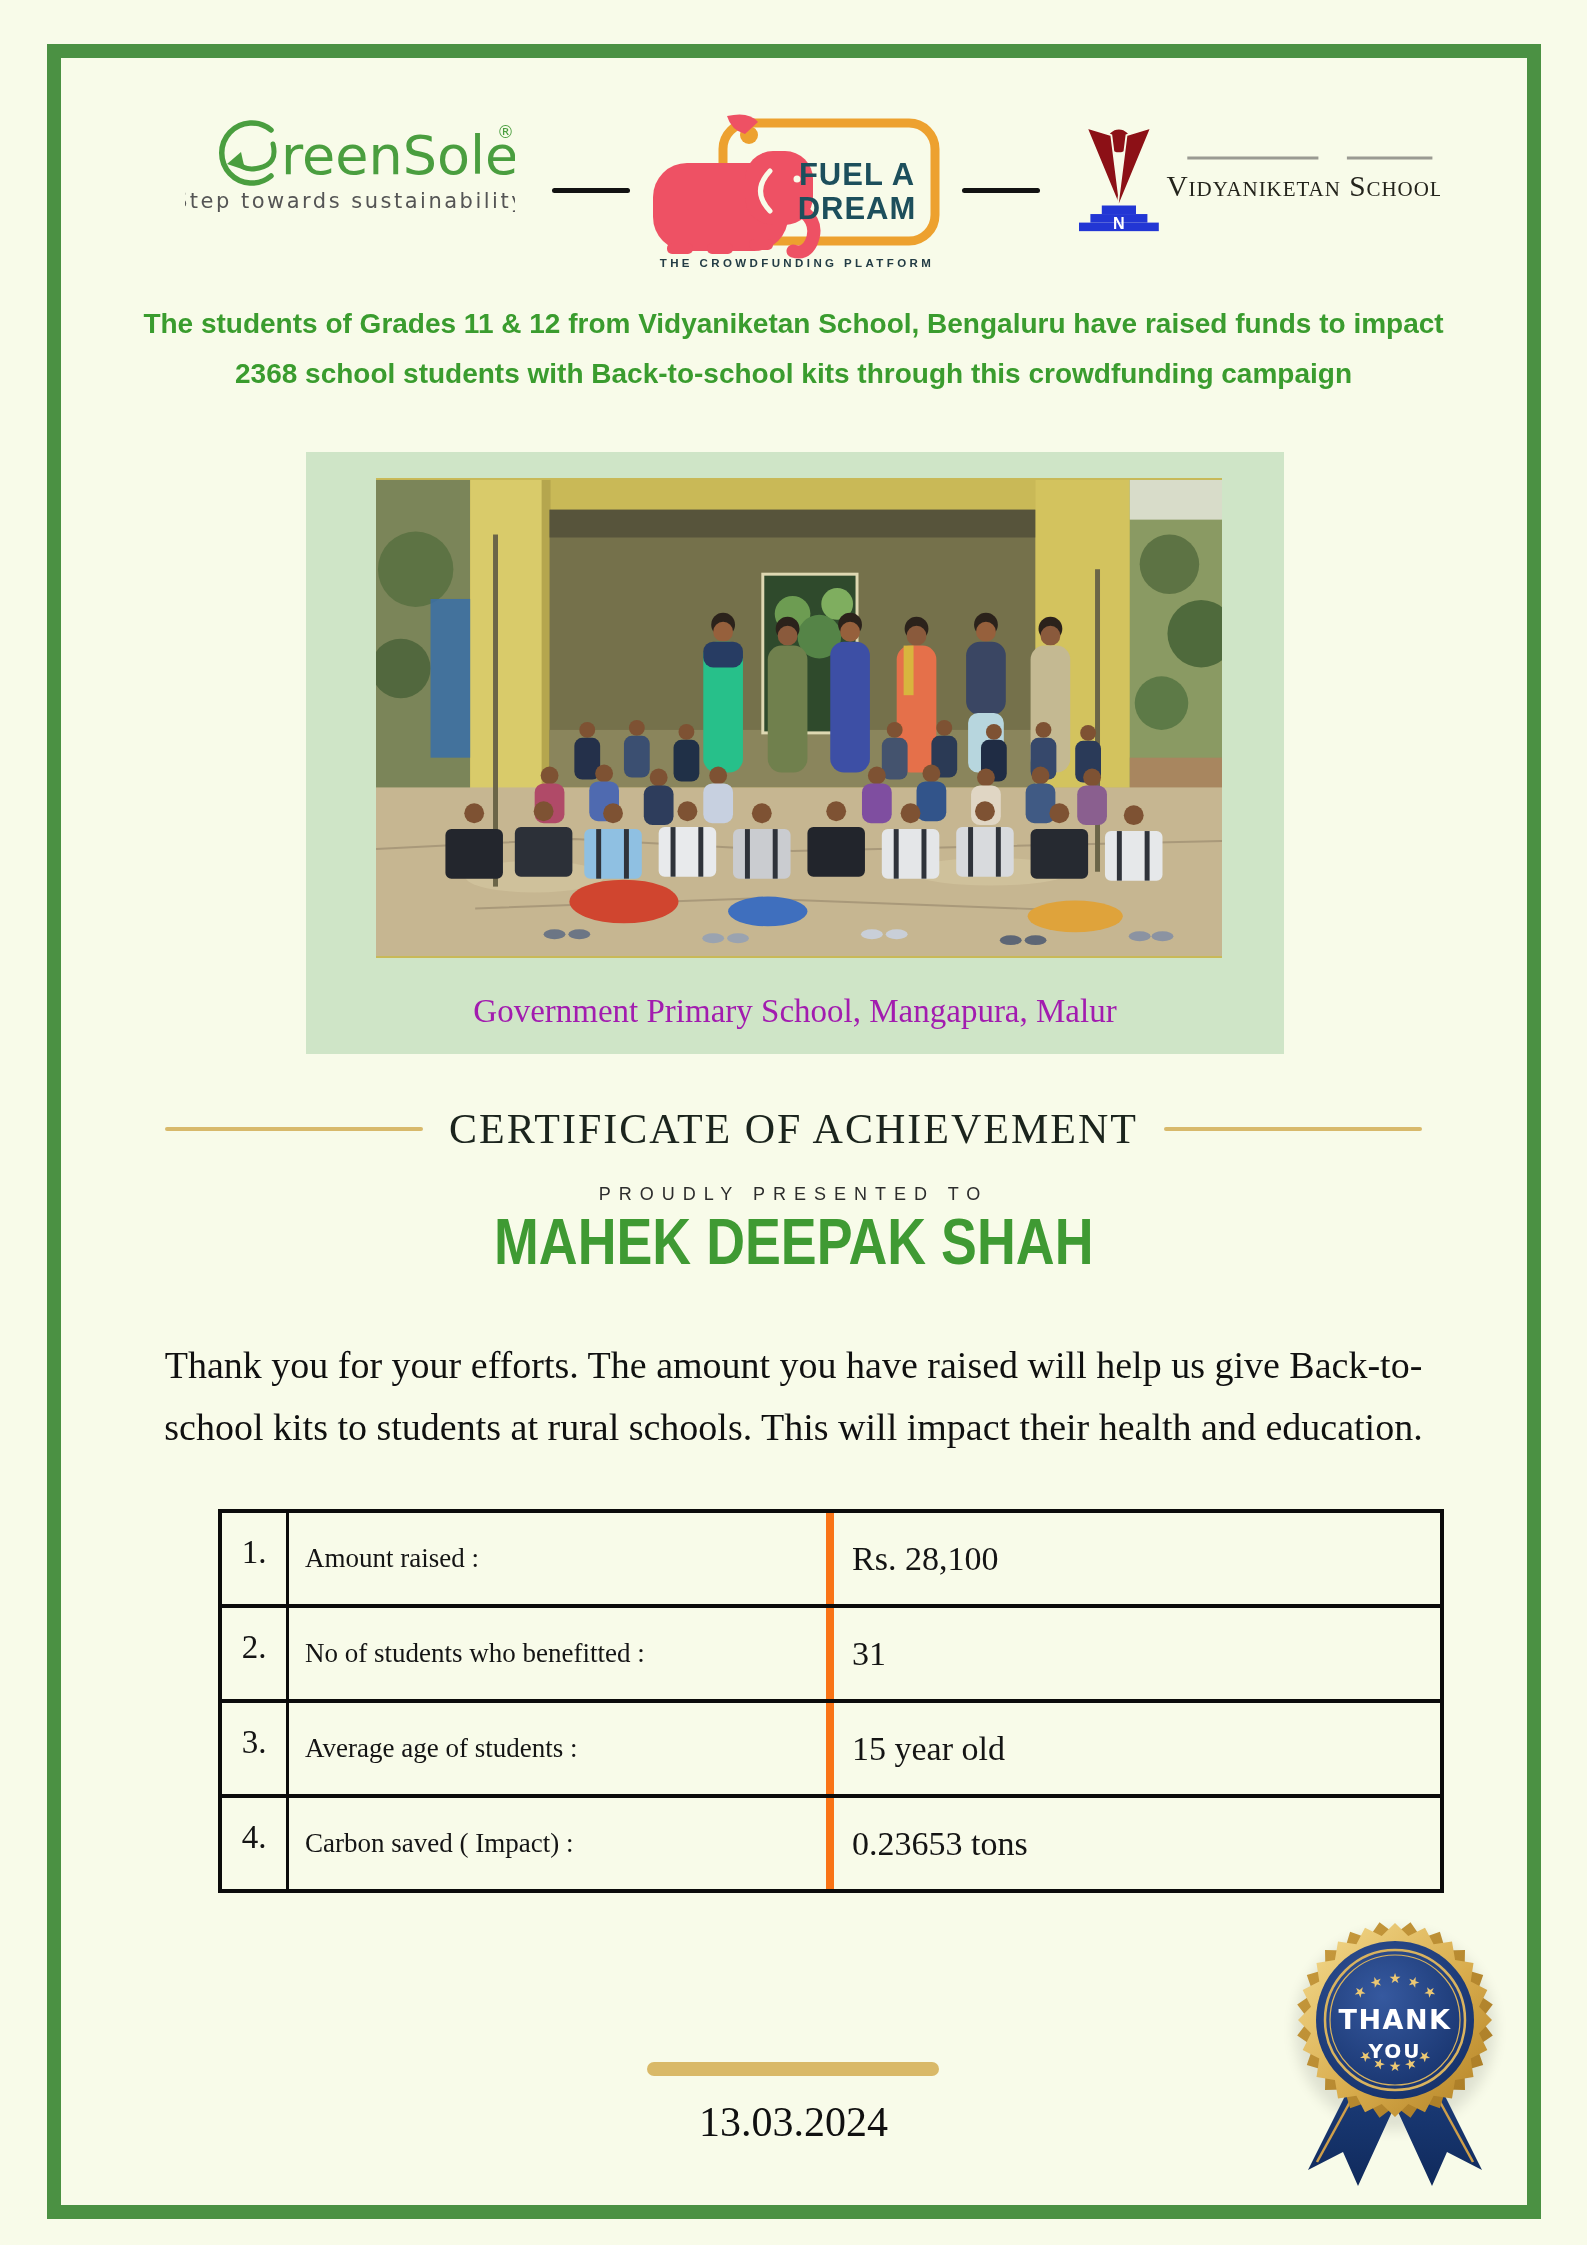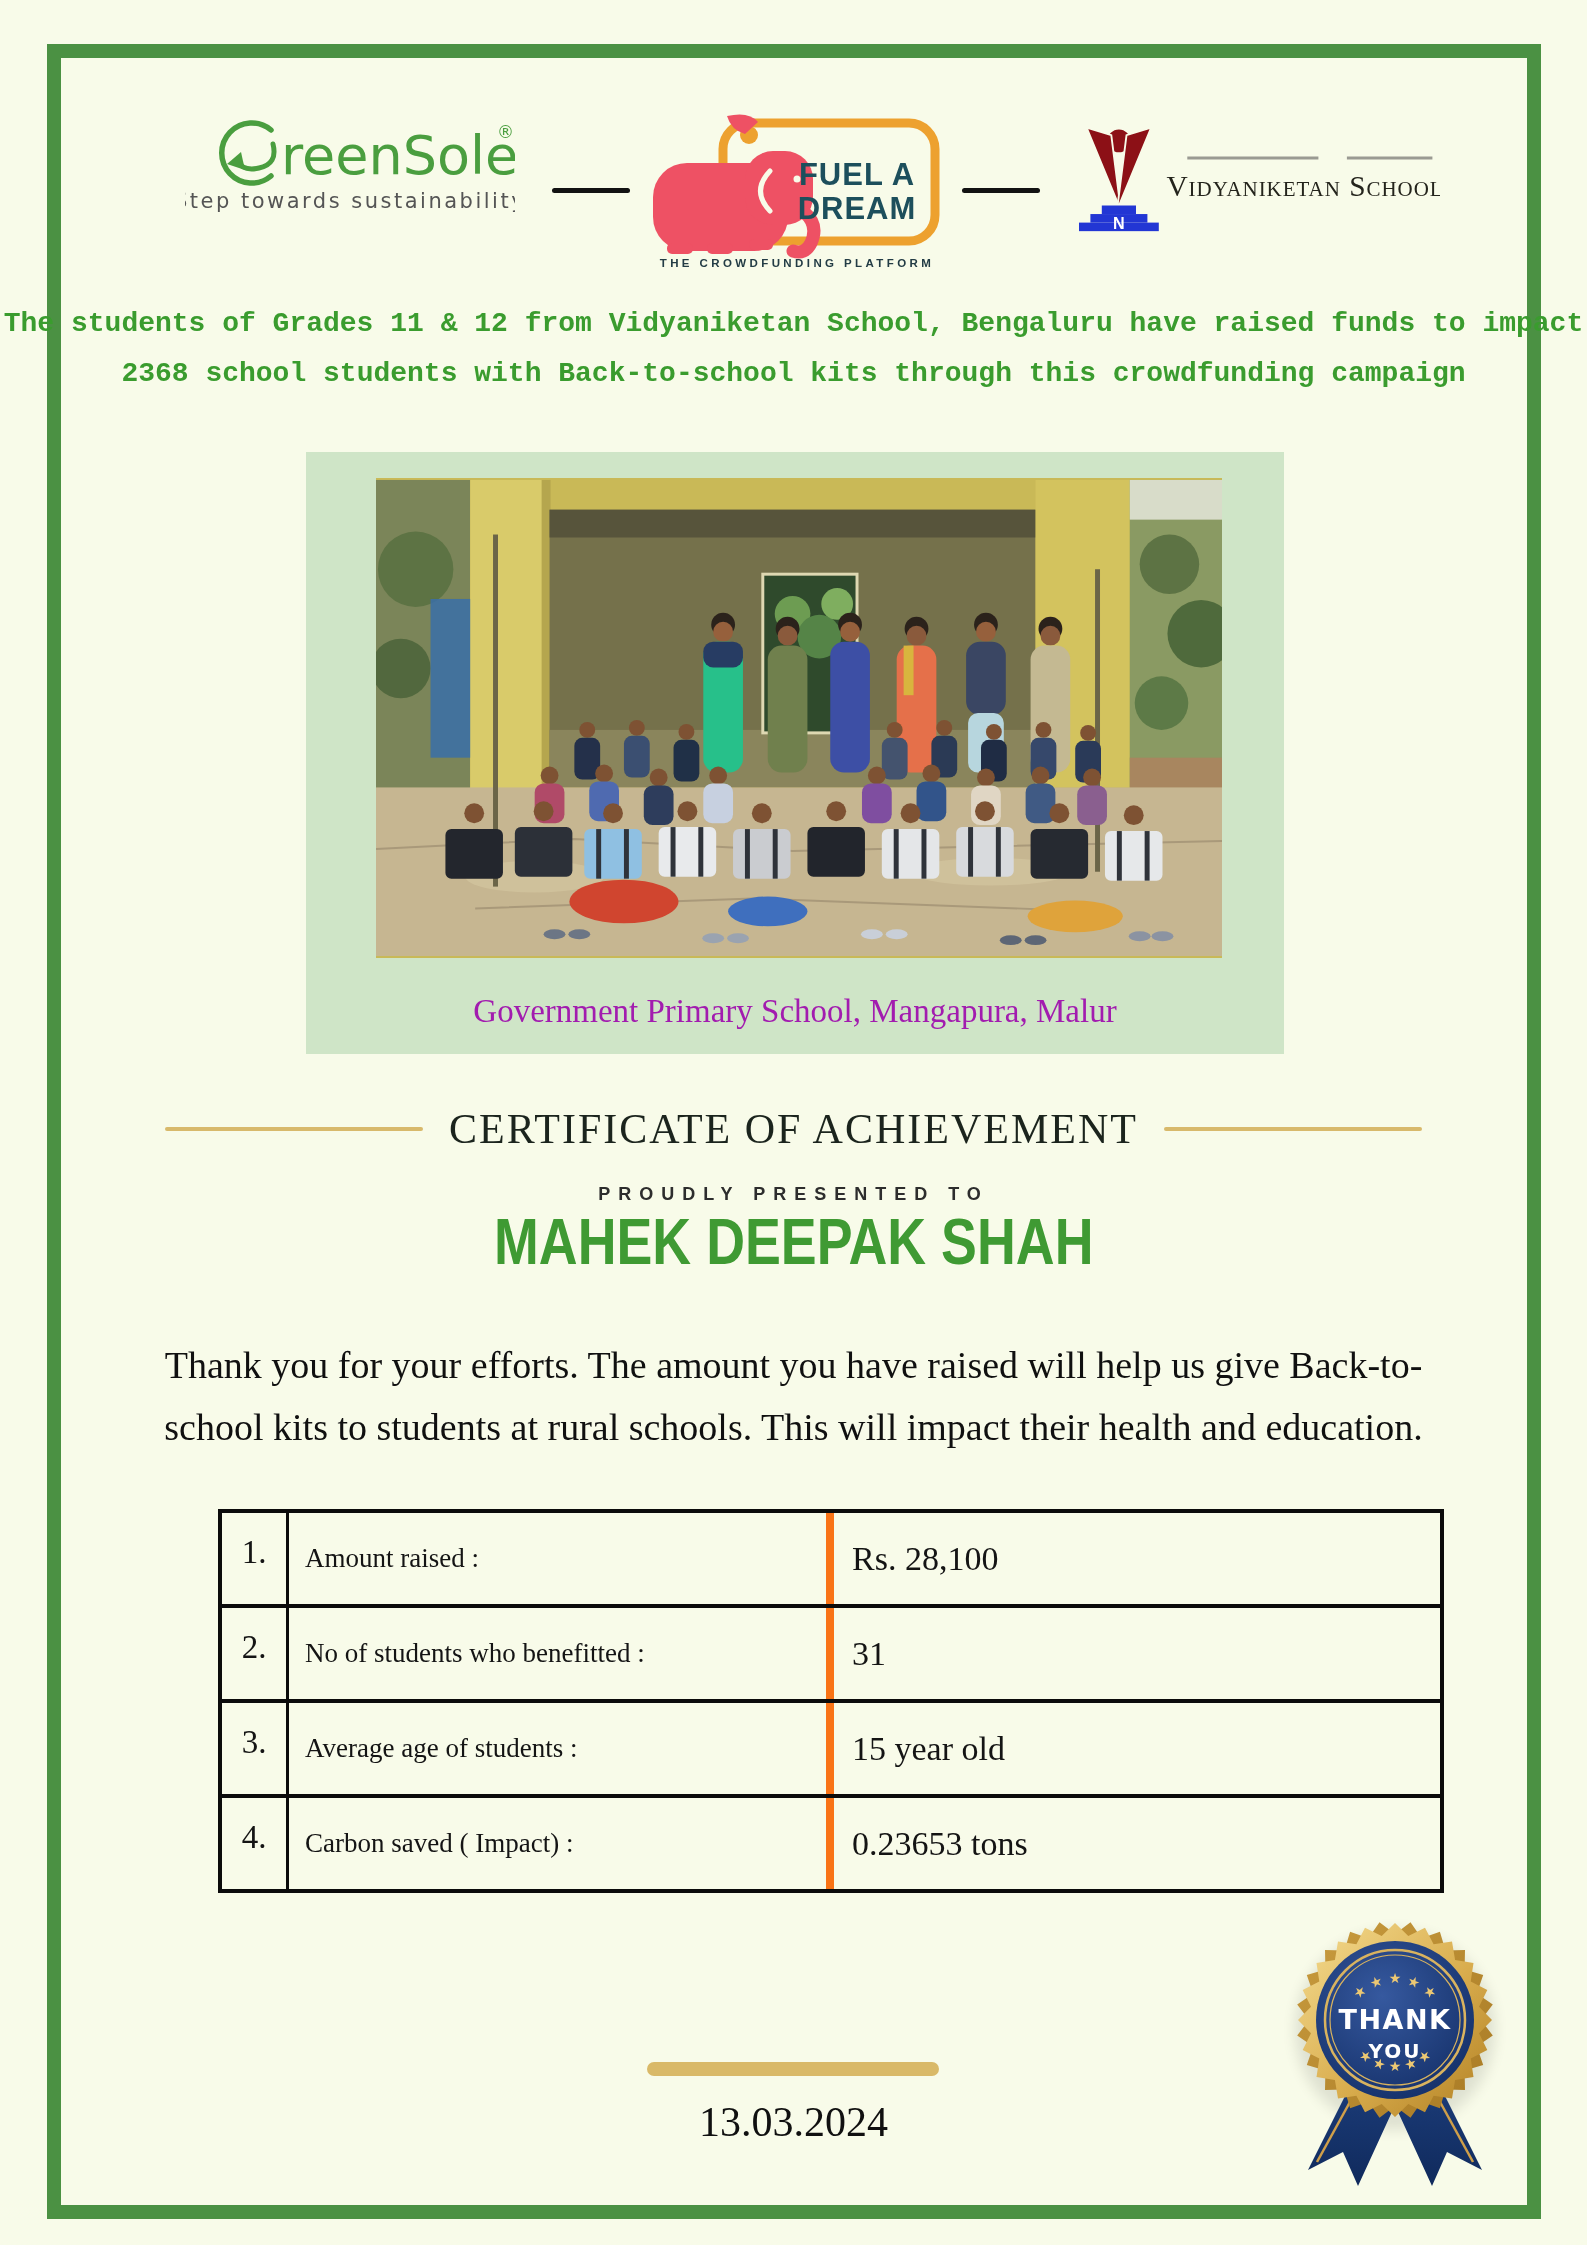--- a/index.html
+++ b/index.html
@@ -16,36 +16,36 @@
   .logo-dash{position:absolute;width:78px;height:5px;background:#121212;border-radius:3px;}
   .dash-1{left:552px;top:188px;}
   .dash-2{left:962px;top:188px;}
   .gs-word{font-family:"DejaVu Sans",sans-serif;}
   .fad-title{font-family:"Liberation Sans",sans-serif;font-weight:bold;}
   .fad-tag{font-family:"Liberation Sans",sans-serif;font-weight:600;letter-spacing:3.4px;}
   .vid-name{font-family:"Liberation Serif",serif;font-variant:small-caps;letter-spacing:1px;}
 
   
   .statement{position:absolute;left:0;top:299px;width:100%;text-align:center;
-             font-family:Liberation Mono, monospace;font-weight:bold;font-size:28px;
+             font-family:Liberation Sans, sans-serif;font-weight:bold;font-size:28px;
              line-height:50px;color:#3a9c2e;}
 
   
   .photo-card{position:absolute;left:306px;top:452px;width:978px;height:602px;background:#cfe5c7;}
   .photo{position:absolute;left:70px;top:26px;width:846px;height:480px;background:#c9b957;overflow:hidden;}
   .photo-caption{position:absolute;left:0;top:541px;width:100%;text-align:center;
                  font-size:33px;color:#a21caf;}
 
   
   .title-row{position:absolute;left:0;top:1105px;width:100%;display:flex;
              align-items:center;justify-content:center;gap:26px;}
   .gold-line{width:258px;height:4px;background:#d8b96b;border-radius:2px;}
   .cert-title{font-size:42px;letter-spacing:2px;color:#1b241d;white-space:nowrap;}
   .presented{position:absolute;left:0;top:1184px;width:100%;text-align:center;
-             font-family:"Liberation Sans",sans-serif;font-weight:700;font-size:18px;
+             font-family:"Liberation Sans",sans-serif;font-weight:400;font-size:18px;
              letter-spacing:8px;color:#2d2d2d;}
   .name-row{position:absolute;left:0;top:1205px;width:100%;text-align:center;}
   .name-row span{display:inline-block;transform:scaleX(0.84);transform-origin:center;
              font-family:"Liberation Sans",sans-serif;font-weight:bold;font-size:64px;
              color:#3f9a33;white-space:nowrap;}
 
   
   .message{position:absolute;left:0;top:1334px;width:100%;text-align:center;
            font-size:38px;line-height:62px;color:#101010;}
 

